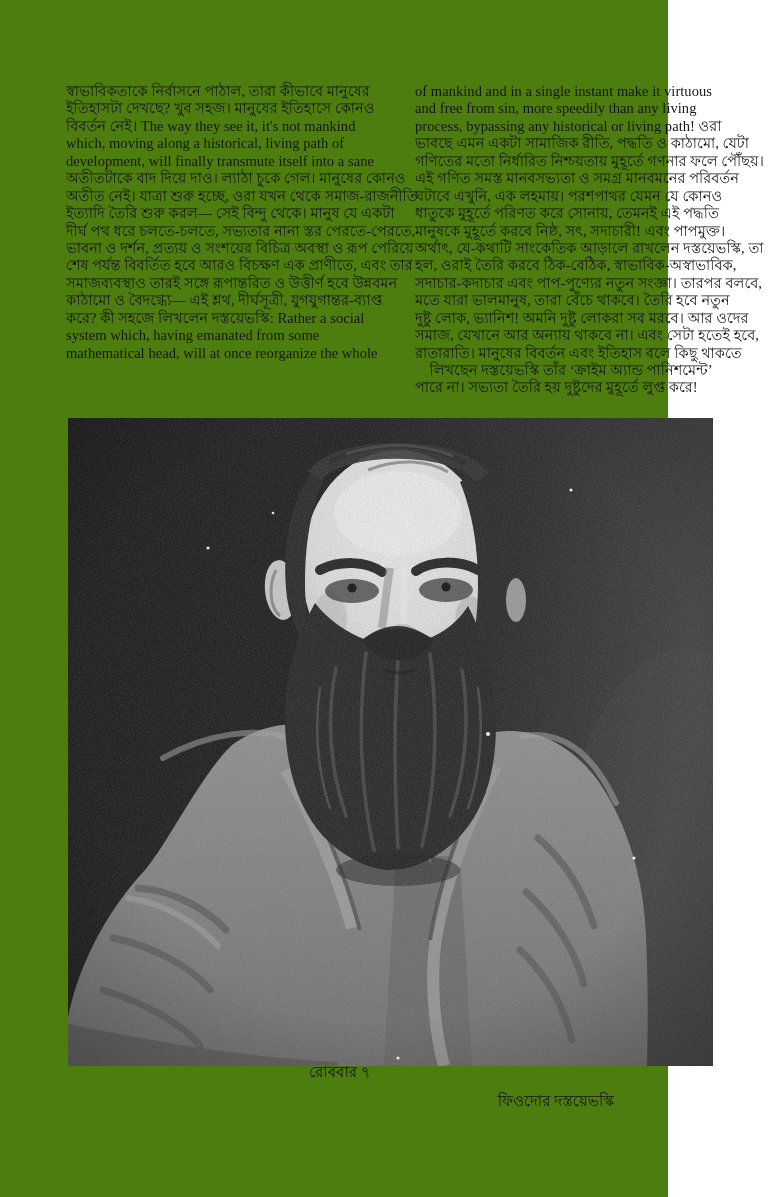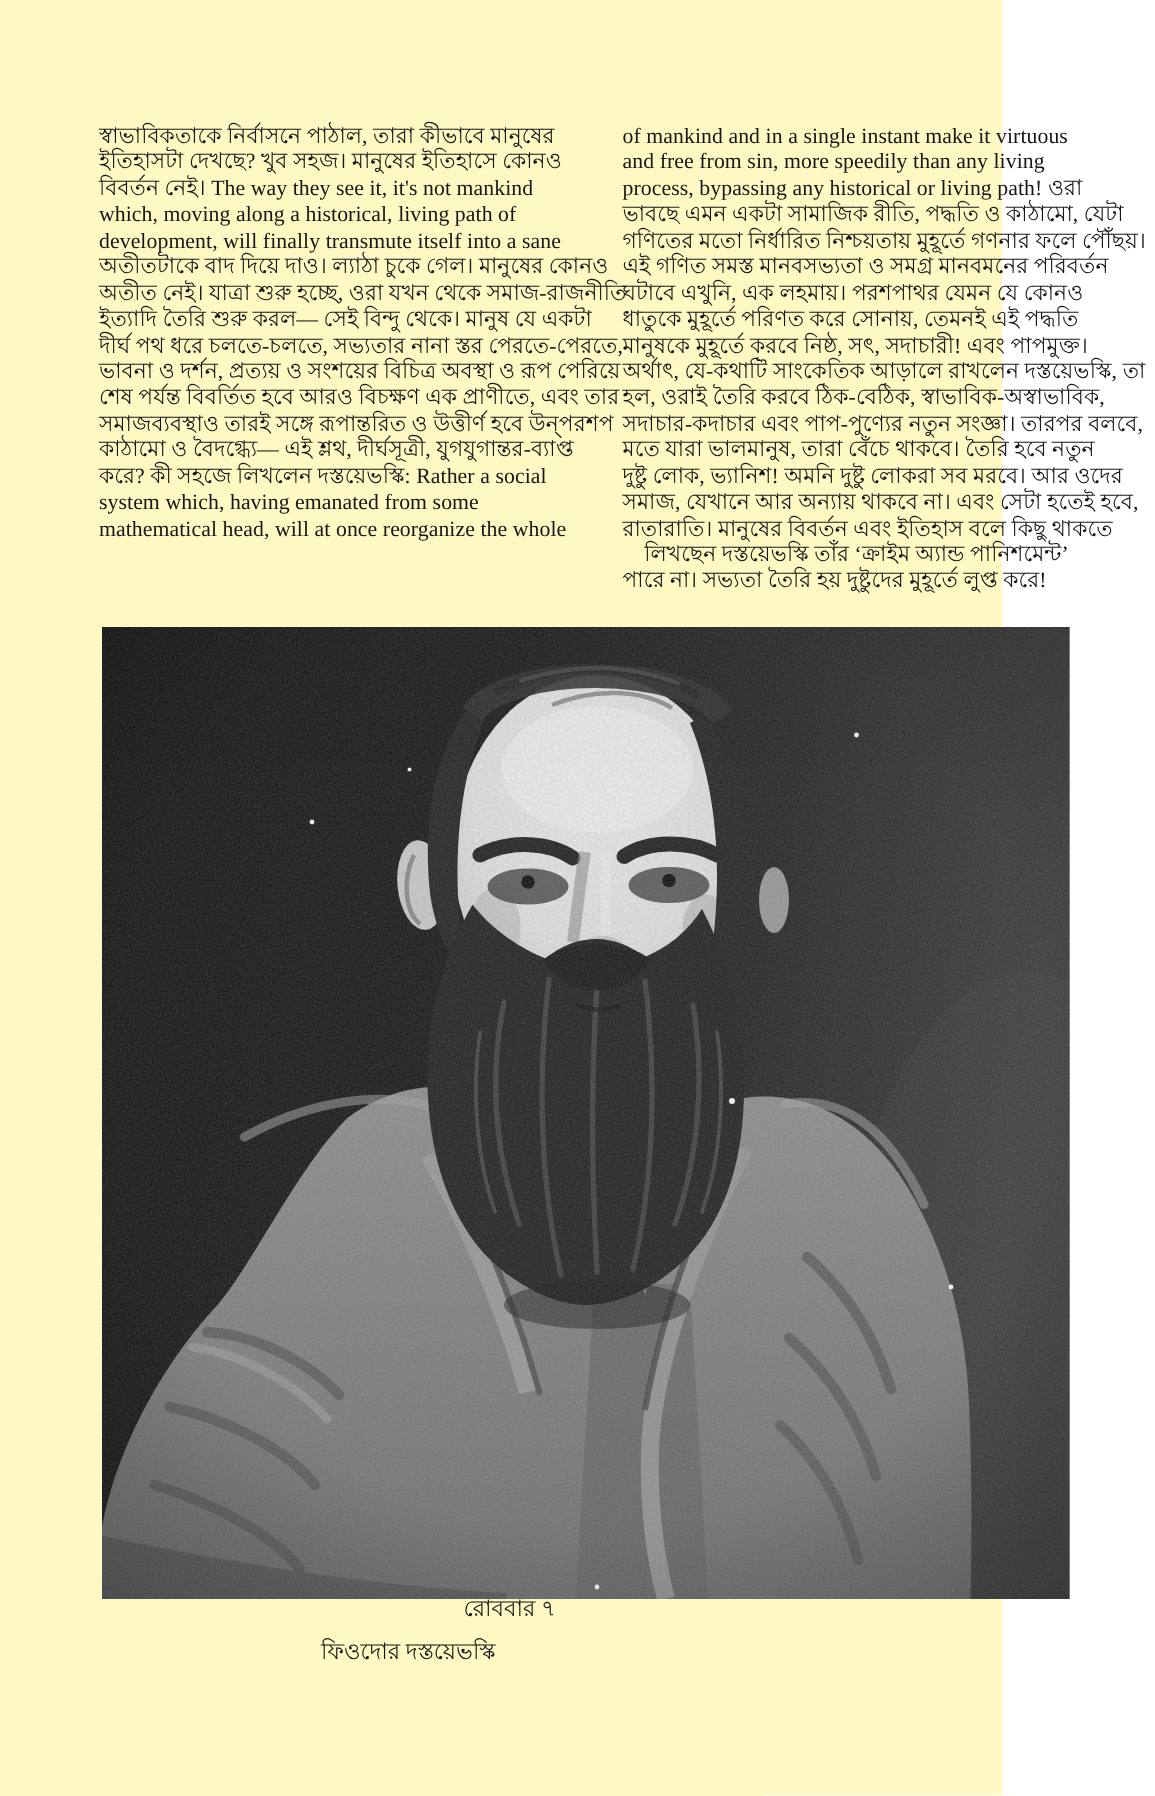--- a/index.html
+++ b/index.html
@@ -7,21 +7,21 @@
     padding: 0;
     width: 770px;
     height: 1197px;
     overflow: hidden;
     background: #ffffff;
   }
   .page {
     position: relative;
     width: 668px;
     height: 1197px;
-    background: #fef9c3;
+    background: #4d7c0f;
     font-family: "Liberation Serif", "DejaVu Serif", serif;
     color: #161616;
   }
   .article-col {
     position: absolute;
     top: 83px;
     width: 316px;
     font-size: 14.5px;
     line-height: 17.45px;
     letter-spacing: 0.05px;
@@ -42,21 +42,21 @@
     padding: 0;
     overflow: hidden;
     background: #1a1a1a;
   }
   .photo-frame svg { display: block; }
   .photo-caption {
     position: absolute;
     top: 1089px;
     right: 54px;
     width: 400px;
-    text-align: left;
+    text-align: right;
     font-size: 15px;
     color: #141414;
   }
   .page-marker {
     position: absolute;
     top: 1060px;
     right: 59px;
     width: 300px;
     text-align: left;
     font-size: 15px;
@@ -73,21 +73,21 @@
       <div class="line">ইতিহাসটা দেখছে? খুব সহজ। মানুষের ইতিহাসে কোনও</div>
       <div class="line">বিবর্তন নেই। The way they see it, it's not mankind</div>
       <div class="line">which, moving along a historical, living path of</div>
       <div class="line">development, will finally transmute itself into a sane</div>
       <div class="line">অতীতটাকে বাদ দিয়ে দাও। ল্যাঠা চুকে গেল। মানুষের কোনও</div>
       <div class="line">অতীত নেই। যাত্রা শুরু হচ্ছে, ওরা যখন থেকে সমাজ-রাজনীতি</div>
       <div class="line">ইত্যাদি তৈরি শুরু করল— সেই বিন্দু থেকে। মানুষ যে একটা</div>
       <div class="line">দীর্ঘ পথ ধরে চলতে-চলতে, সভ্যতার নানা স্তর পেরতে-পেরতে,</div>
       <div class="line">ভাবনা ও দর্শন, প্রত্যয় ও সংশয়ের বিচিত্র অবস্থা ও রূপ পেরিয়ে</div>
       <div class="line">শেষ পর্যন্ত বিবর্তিত হবে আরও বিচক্ষণ এক প্রাণীতে, এবং তার</div>
-      <div class="line">সমাজব্যবস্থাও তারই সঙ্গে রূপান্তরিত ও উত্তীর্ণ হবে উন্পরশপ</div>
+      <div class="line">সমাজব্যবস্থাও তারই সঙ্গে রূপান্তরিত ও উত্তীর্ণ হবে উন্নবমন</div>
       <div class="line">কাঠামো ও বৈদগ্ধ্যে— এই শ্লথ, দীর্ঘসূত্রী, যুগযুগান্তর-ব্যাপ্ত</div>
       <div class="line">করে? কী সহজে লিখলেন দস্তয়েভস্কি: Rather a social</div>
       <div class="line">system which, having emanated from some</div>
       <div class="line">mathematical head, will at once reorganize the whole</div>
     </div>
 
   <div class="article-col col-right">
       <div class="line">of mankind and in a single instant make it virtuous</div>
       <div class="line">and free from sin, more speedily than any living</div>
       <div class="line">process, bypassing any historical or living path! ওরা</div>

